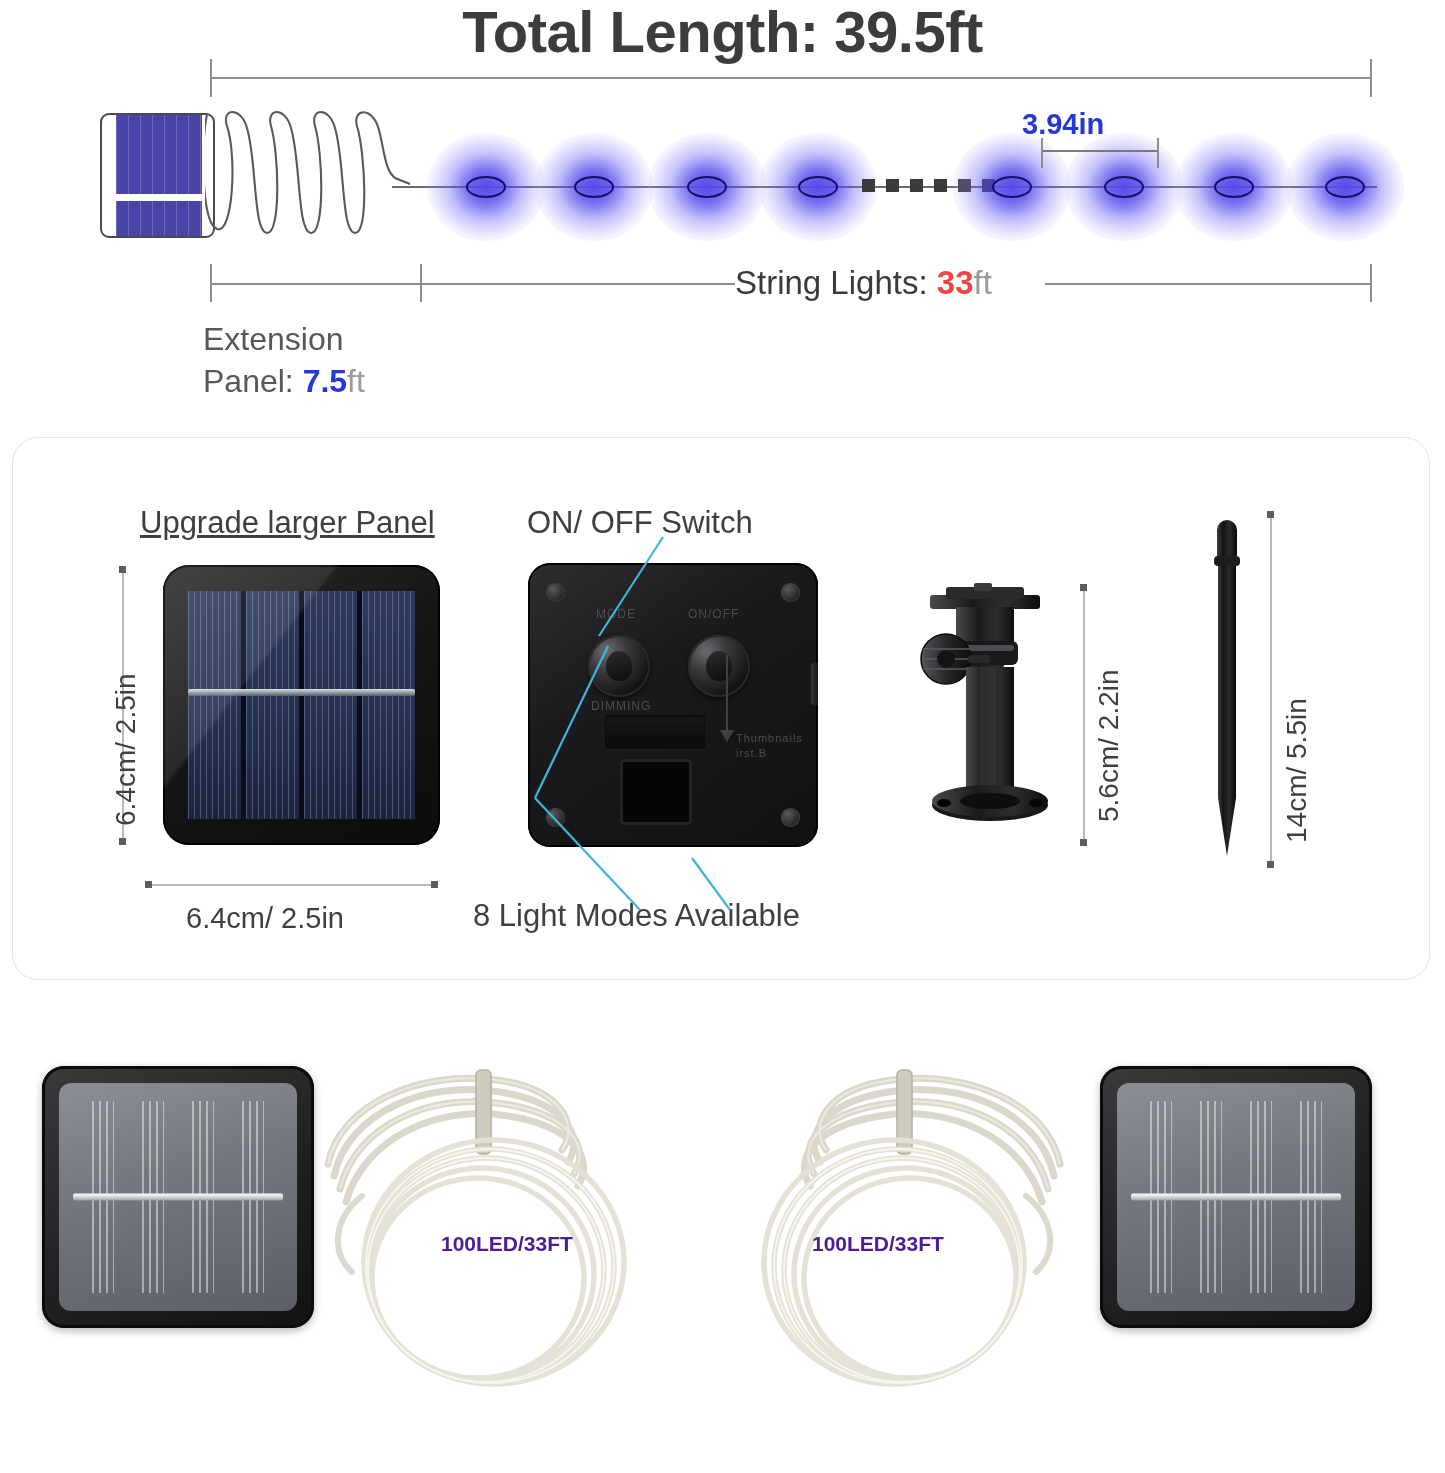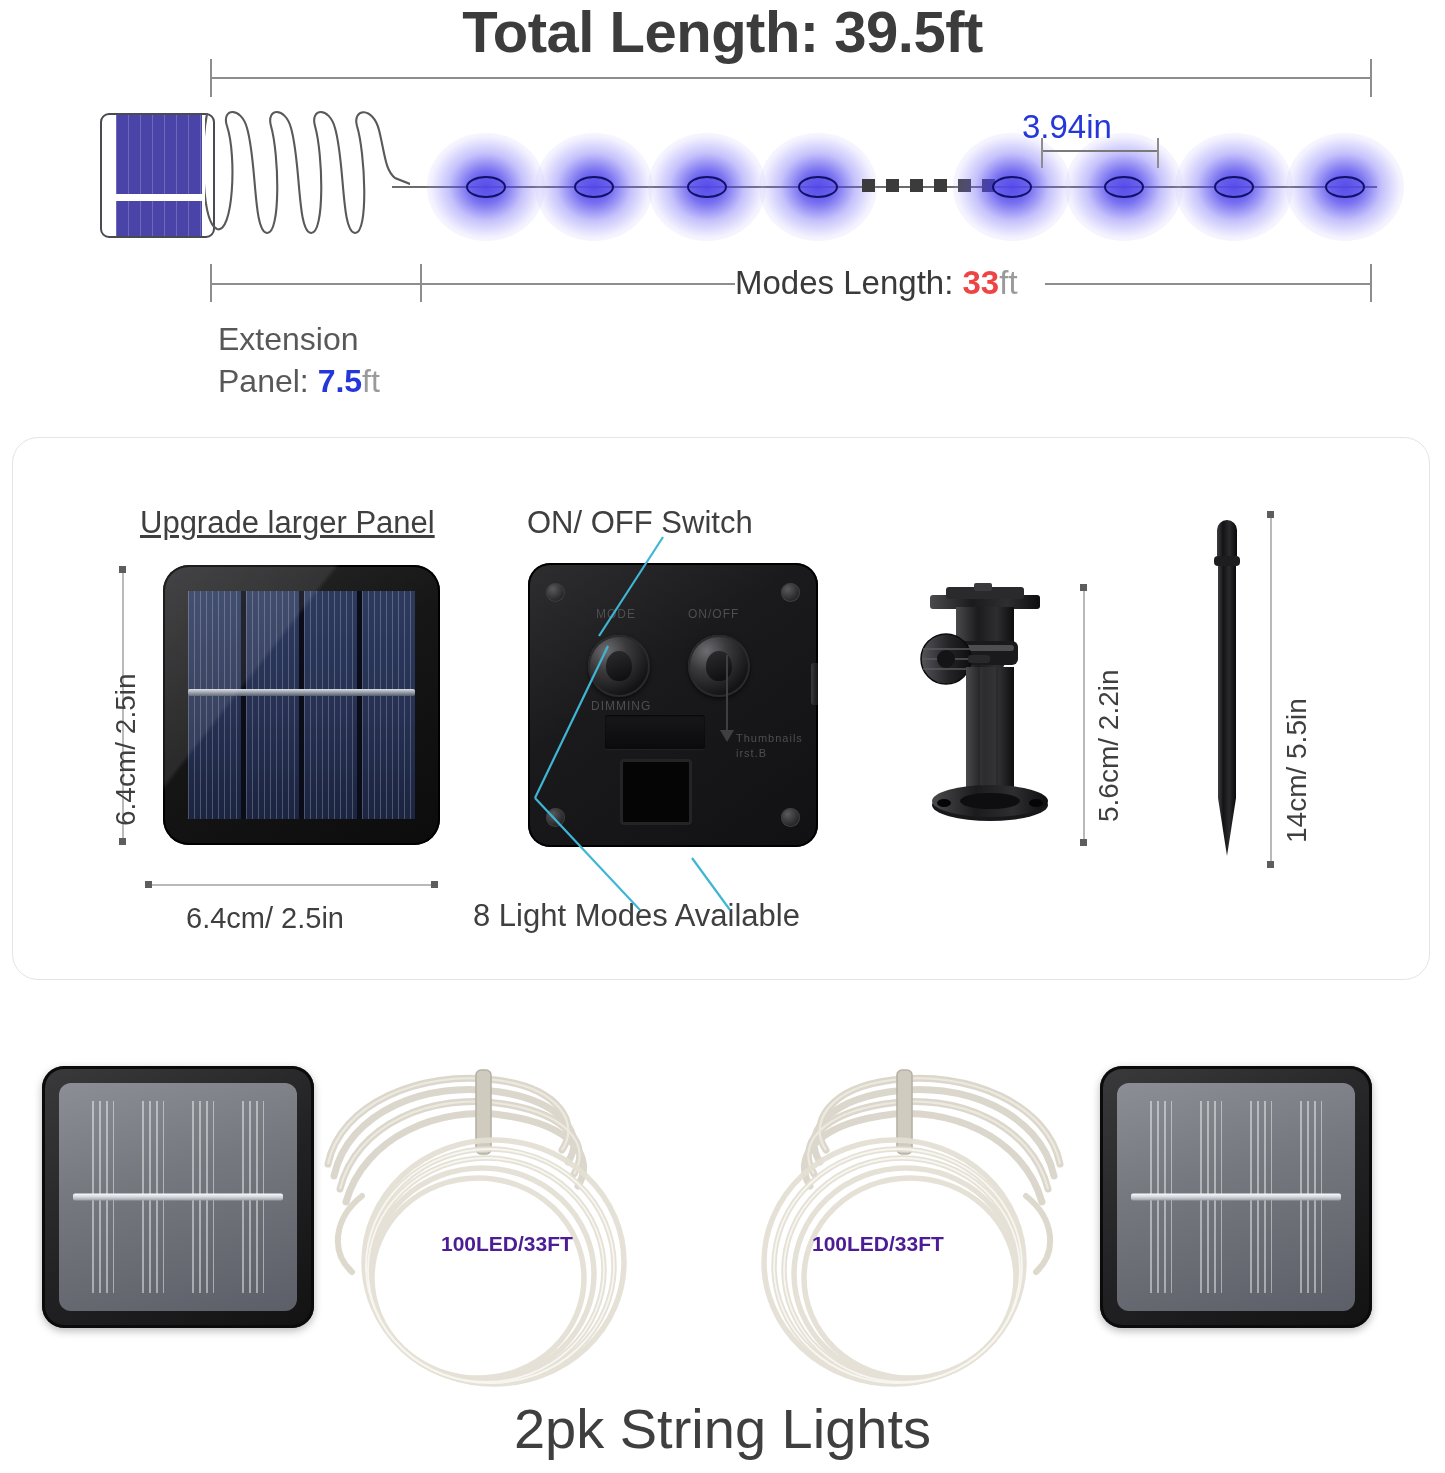--- a/index.html
+++ b/index.html
@@ -71,36 +71,36 @@
     position:absolute; left:50%; top:50%;
     width:40px; height:22px; transform:translate(-50%,-50%);
     border:2px solid #12126b;
     border-radius:50%;
     background:rgba(100,90,235,0.55);
   }
   .dotgap { position:absolute; display:flex; gap:11px; }
   .dotgap i { display:block; width:13px; height:13px; background:#3b3b3b; }
 
   
-  #in394-label { left:1022px; top:108px; font-size:33px; font-weight:normal; color:#2537d8; }
+  #in394-label { left:1022px; top:108px; font-size:29px; font-weight:bold; color:#2537d8; }
   #in394-rule { left:1041px; top:150px; width:118px; height:2px; background:#7a7a7a; }
   #in394-tk-l { left:1041px; top:138px; height:30px; }
   #in394-tk-r { left:1157px; top:138px; height:30px; }
 
   
   #dim2-tick-a { left:210px; top:264px; height:38px; }
   #dim2-tick-b { left:420px; top:264px; height:38px; }
   #dim2-tick-c { left:1370px; top:264px; height:38px; }
   #dim2-rule-1 { left:210px; top:283px; width:525px; height:2px; background:#8d8d8d; }
   #dim2-rule-2 { left:1045px; top:283px; width:327px; height:2px; background:#8d8d8d; }
   #string-length { left:735px; top:264px; font-size:33px; white-space:nowrap; }
   #string-length .num { color:#ef4444; font-weight:bold; }
   #string-length .unit { color:#9a9a9a; }
   #ext-cord {
-    left:203px; top:318px; font-size:32px; line-height:42px; color:#585858;margin-left:15px;
+    left:203px; top:318px; font-size:32px; line-height:42px; color:#585858;
   }
   #ext-cord .num { color:#2537d8; font-weight:bold; }
   #ext-cord .unit { color:#9a9a9a; }
 
   
   #spec-card {
     left:12px; top:437px; width:1418px; height:543px;
     border:1.5px solid #e4e4e4;
     border-radius:26px;
     background:#fff;
@@ -344,21 +344,21 @@
   <div class="abs" id="in394-rule"></div>
   <div class="tick-v" id="in394-tk-l"></div>
   <div class="tick-v" id="in394-tk-r"></div>
 
   <div class="tick-v" id="dim2-tick-a"></div>
   <div class="tick-v" id="dim2-tick-b"></div>
   <div class="tick-v" id="dim2-tick-c"></div>
   <div class="abs" id="dim2-rule-1"></div>
   <div class="abs" id="dim2-rule-2"></div>
 
-  <div class="abs" id="string-length"><span>Modes Length: </span><span class="num">33</span><span class="unit">ft</span></div>
+  <div class="abs" id="string-length"><span>String Lights: </span><span class="num">33</span><span class="unit">ft</span></div>
 
   <div class="abs" id="ext-cord">
     <div>Extension</div>
     <div><span>Panel: </span><span class="num">7.5</span><span class="unit">ft</span></div>
   </div>
 
   <div class="abs" id="spec-card"></div>
 
   <div class="cap" id="cap-panel">Upgrade larger Panel</div>
   <div class="cap" id="cap-switch">ON/ OFF Switch</div>
@@ -548,15 +548,14 @@
     <g fill="none" stroke="#fbfaf5" stroke-width="1.8" opacity="0.85">
       <ellipse cx="186" cy="224" rx="118" ry="112"></ellipse>
       <ellipse cx="190" cy="220" rx="124" ry="117"></ellipse>
     </g>
     <path d="M 62 150 C 34 172, 30 206, 52 226" fill="none" stroke="#ddd9cd" stroke-width="6" stroke-linecap="round"></path>
   </svg>
 
   <div class="ledlbl" id="ledlbl-left">100LED/33FT</div>
   <div class="ledlbl" id="ledlbl-right">100LED/33FT</div>
 
-  <div class="abs" id="pack-title">2pk String Lights</div>
 
 </div>
 
 </body></html>

